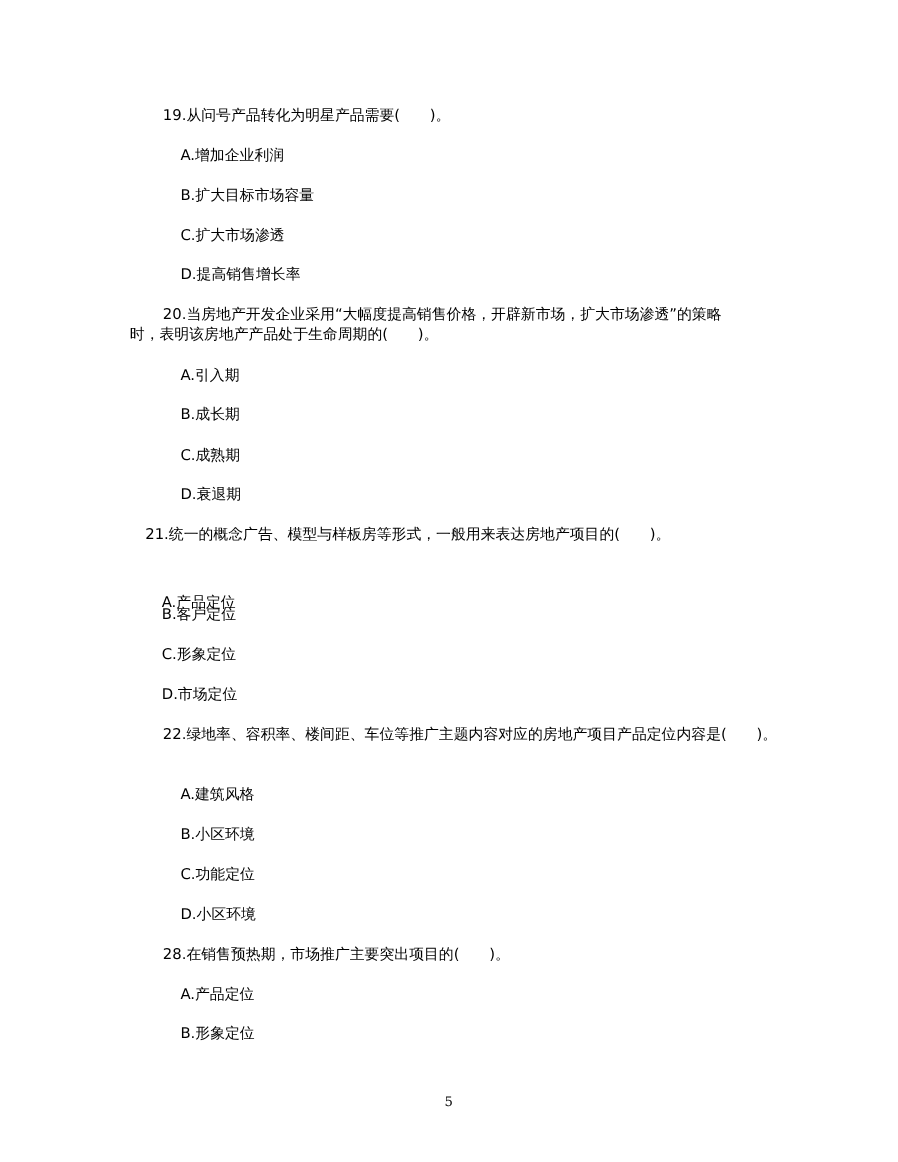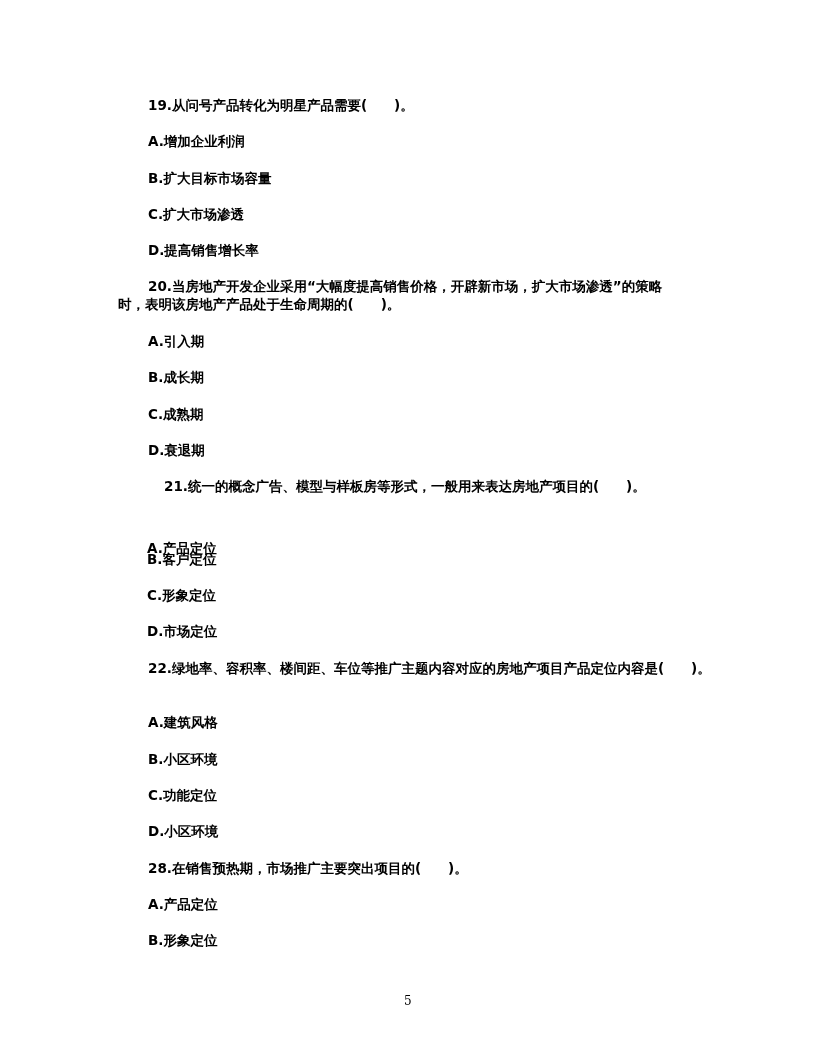--- a/index.html
+++ b/index.html
@@ -1,21 +1,21 @@
 <!DOCTYPE html>
 <html><head>
 <meta charset="utf-8">
 <style>
   html, body { margin: 0; padding: 0; background: #ffffff; }
   body { width: 816px; height: 1056px; position: relative; overflow: hidden;
          font-family: "DejaVu Sans", sans-serif; color: #000; }
-  .line { position: absolute; font-size: 13.5px; line-height: 16px; white-space: nowrap; letter-spacing: 0px; font-weight: bold; }
+  .line { position: absolute; font-size: 13.5px; line-height: 16px; white-space: nowrap; letter-spacing: 0px; }
   .q { left: 148px; }
-  .opt { left: 148px; }
-  .q21 { left: 132px; margin-left: 32px; }
+  .opt { left: 164px; }
+  .q21 { left: 132px; }
   .opt21 { left: 147px; }
   .cont { left: 118px; }
   .pagenum { position: absolute; left: 404px; top: 994px; font-family: "DejaVu Serif", serif; font-size: 12px; }
 </style>
 </head>
 <body>
 
 <div>
 
   <div class="line q" style="top:97px">19.从问号产品转化为明星产品需要(　　)。</div>

